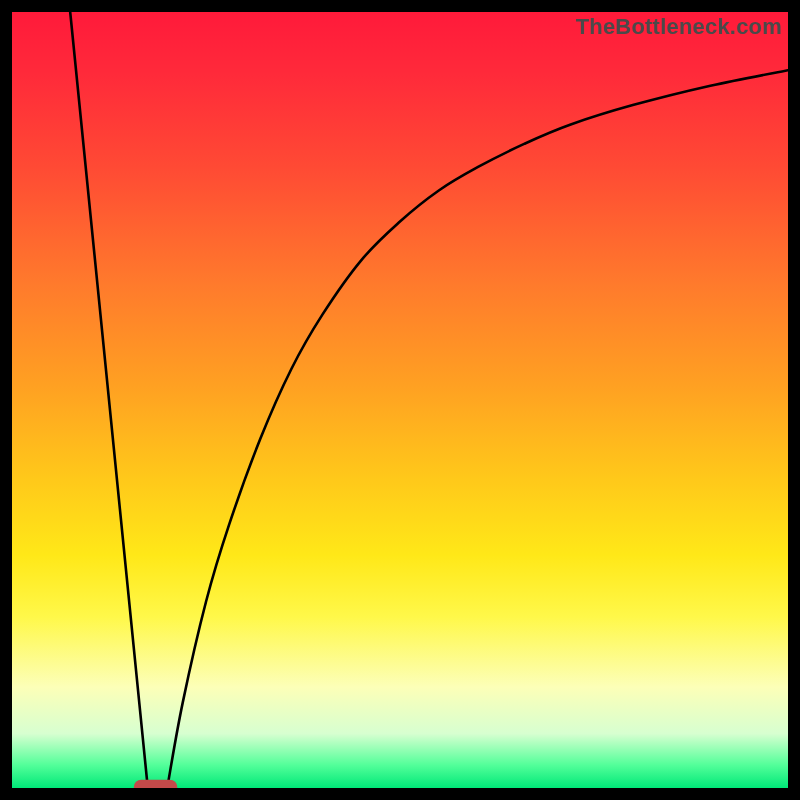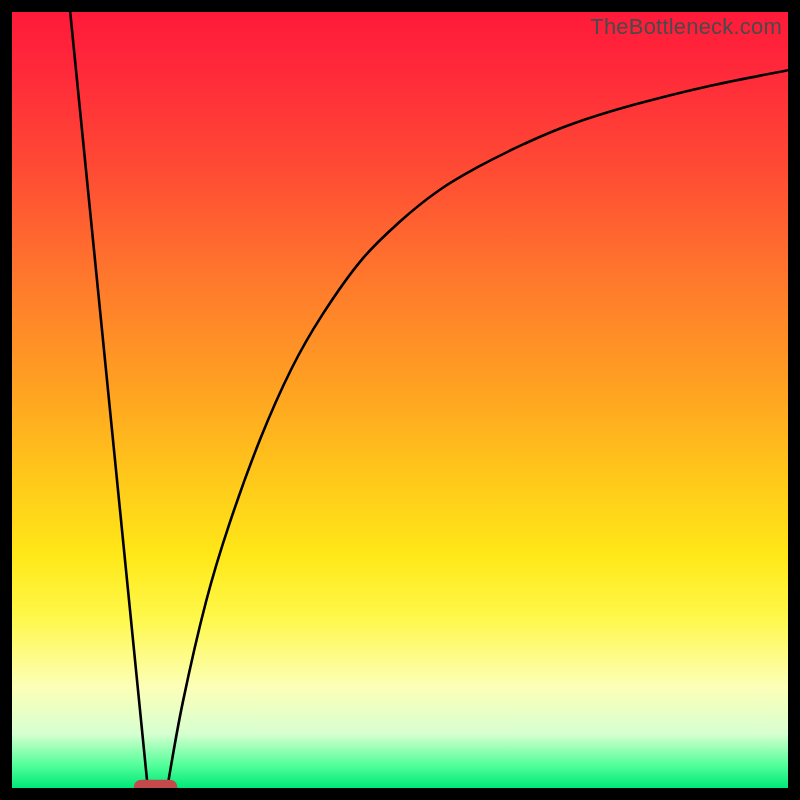--- a/index.html
+++ b/index.html
@@ -44,21 +44,21 @@
       #54ff9a 97%,
       #00e878 100%
     );
   }
   .watermark {
     position: absolute;
     top: 14px;
     right: 18px;
     color: #4a4a4a;
     font-size: 22px;
-    font-weight: 400;
+    font-weight: 700;
     letter-spacing: 0.2px;
     font-family: Arial, Helvetica, sans-serif;
   }
   svg {
     position: absolute;
     inset: 0;
   }
 </style>
 </head>
 <body>

